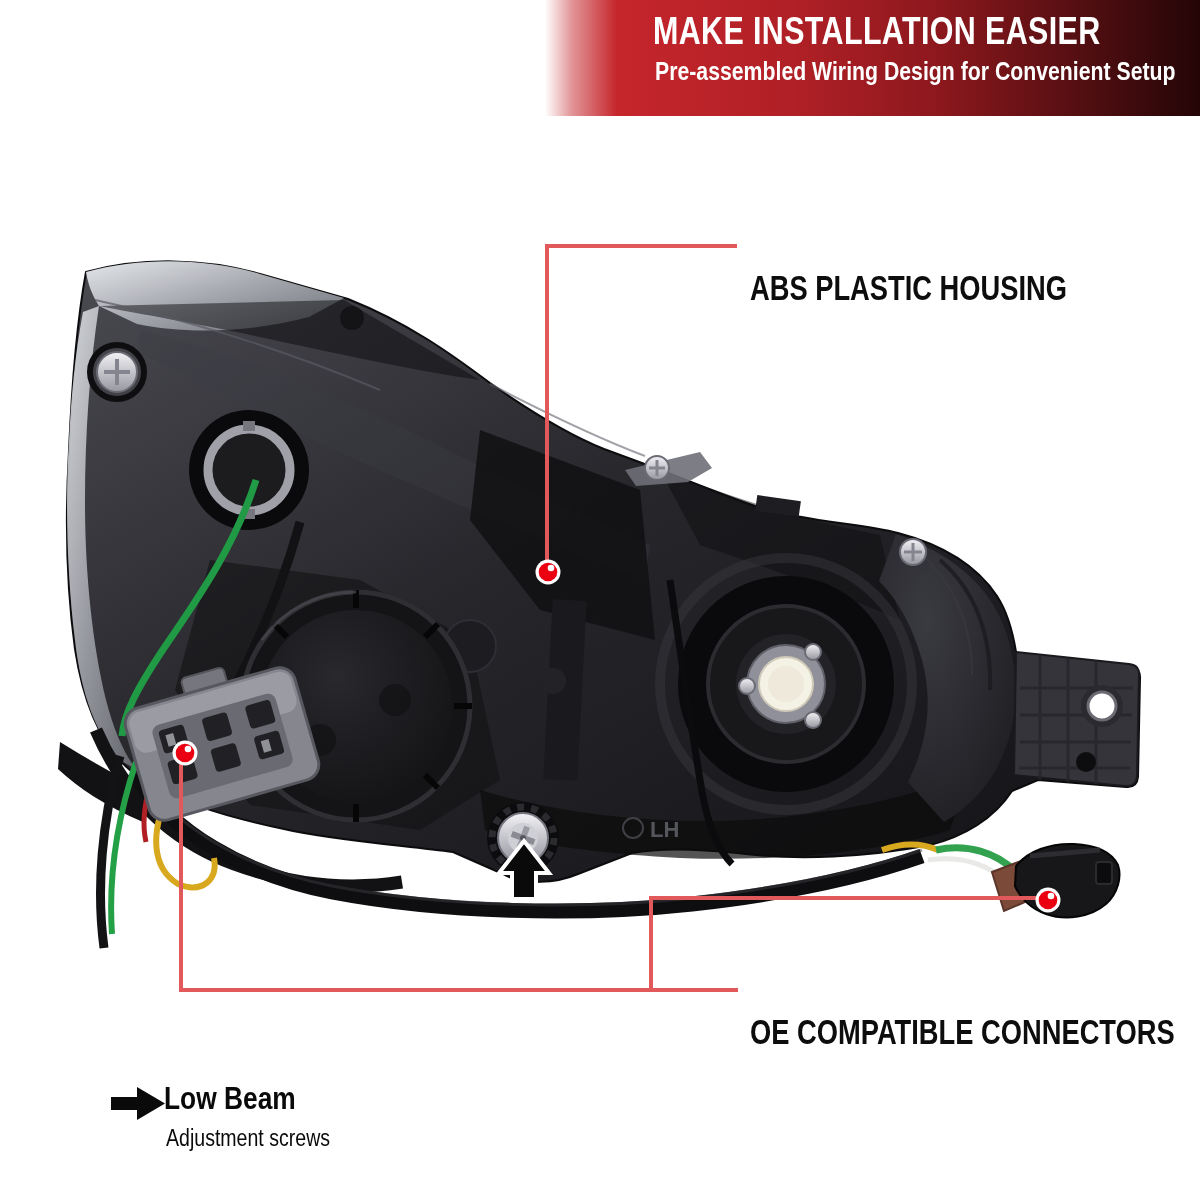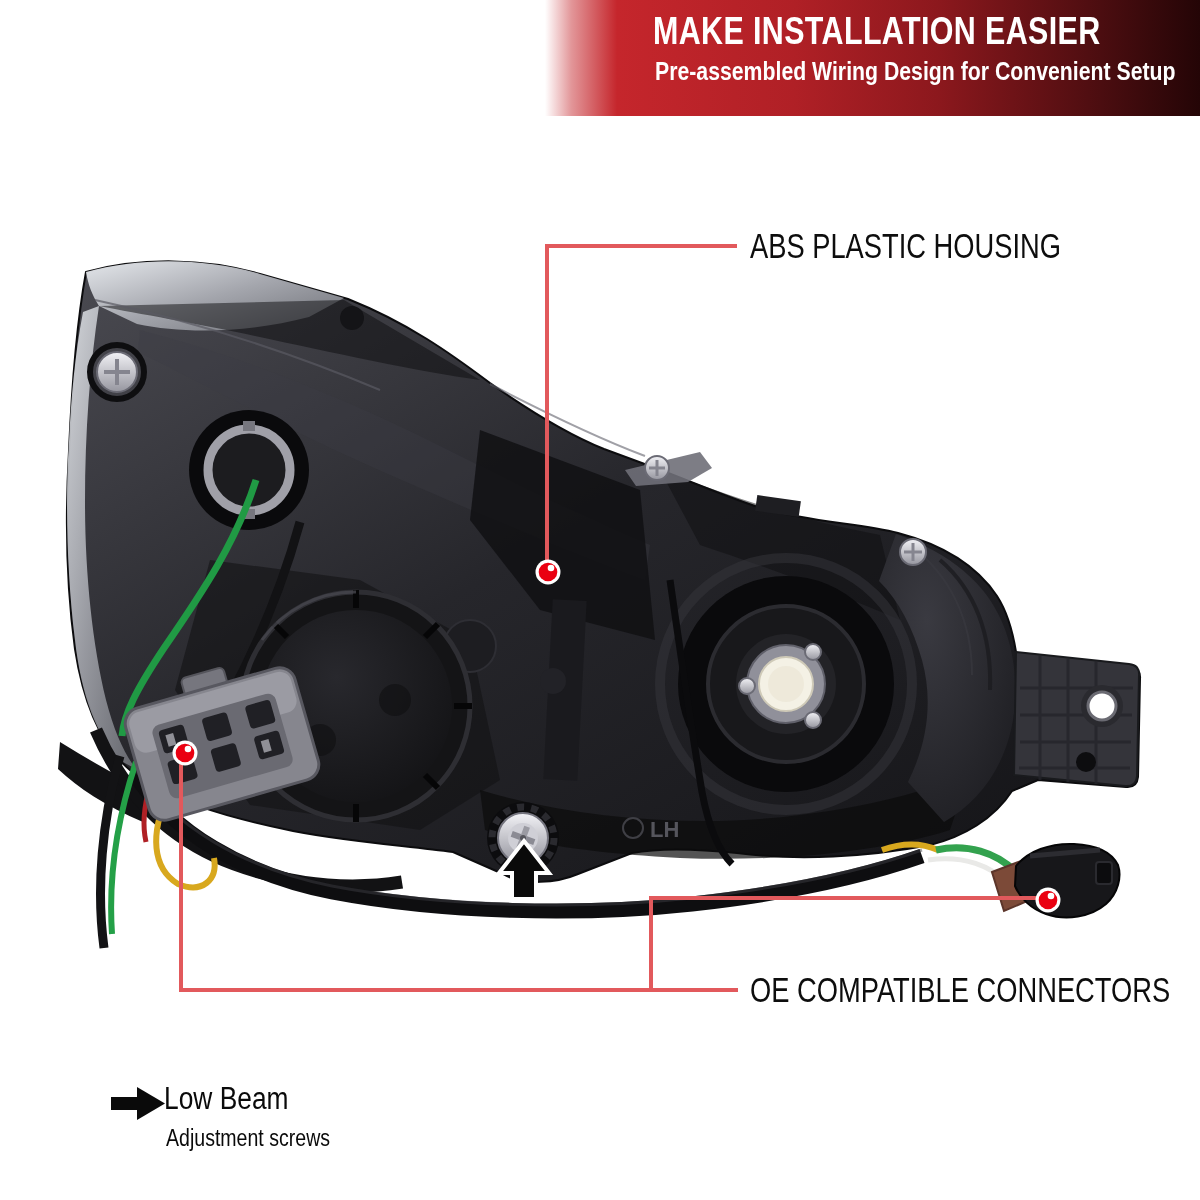--- a/index.html
+++ b/index.html
@@ -9,28 +9,28 @@
   .banner{position:absolute;left:545px;top:0;width:655px;height:116px;
     background:linear-gradient(to right, rgba(200,40,45,0) 0%, rgba(203,65,70,.55) 4%,
       #c5262c 11%, #b02026 38%, #8c181d 60%, #4b0d10 85%, #240506 100%);}
   .banner-title{position:absolute;left:108px;top:9px;color:#fff;font-weight:bold;
     font-size:39px;letter-spacing:.5px;white-space:nowrap;}
   .banner-sub{position:absolute;left:110px;top:57px;color:#fff;font-weight:bold;
     font-size:25px;white-space:nowrap;}
   .cond{display:inline-block;transform:scaleX(.78);transform-origin:0 50%;}
   .cond85{display:inline-block;transform:scaleX(.85);transform-origin:0 50%;}
   
-  .callout-label{position:absolute;color:#0d0d0d;font-weight:normal;font-size:35px;
-    line-height:1;white-space:nowrap;}
+  .callout-label{position:absolute;color:#0d0d0d;font-weight:bold;font-size:35px;
+    line-height:1;white-space:nowrap;margin-top:42px;}
   .lbl-abs{left:750px;top:228px;}
   .lbl-oe{left:750px;top:972px;}
   
   .legend{position:absolute;left:111px;top:1083px;}
   .legend-arrow{position:absolute;left:0;top:4px;}
-  .legend-title{position:absolute;left:53px;top:0;font-weight:normal;font-size:31px;
+  .legend-title{position:absolute;left:53px;top:0;font-weight:bold;font-size:31px;
     color:#0a0a0a;line-height:1;white-space:nowrap;}
   .legend-sub{position:absolute;left:55px;top:44px;font-weight:normal;font-size:23px;
     color:#0a0a0a;line-height:1;white-space:nowrap;}
   
   svg.photo, svg.ann{position:absolute;left:0;top:0;width:1200px;height:1200px;}
   svg.ann{pointer-events:none;}
   .lead{stroke:#e2595c;stroke-width:4;fill:none;}
 </style>
 </head>
 <body>

